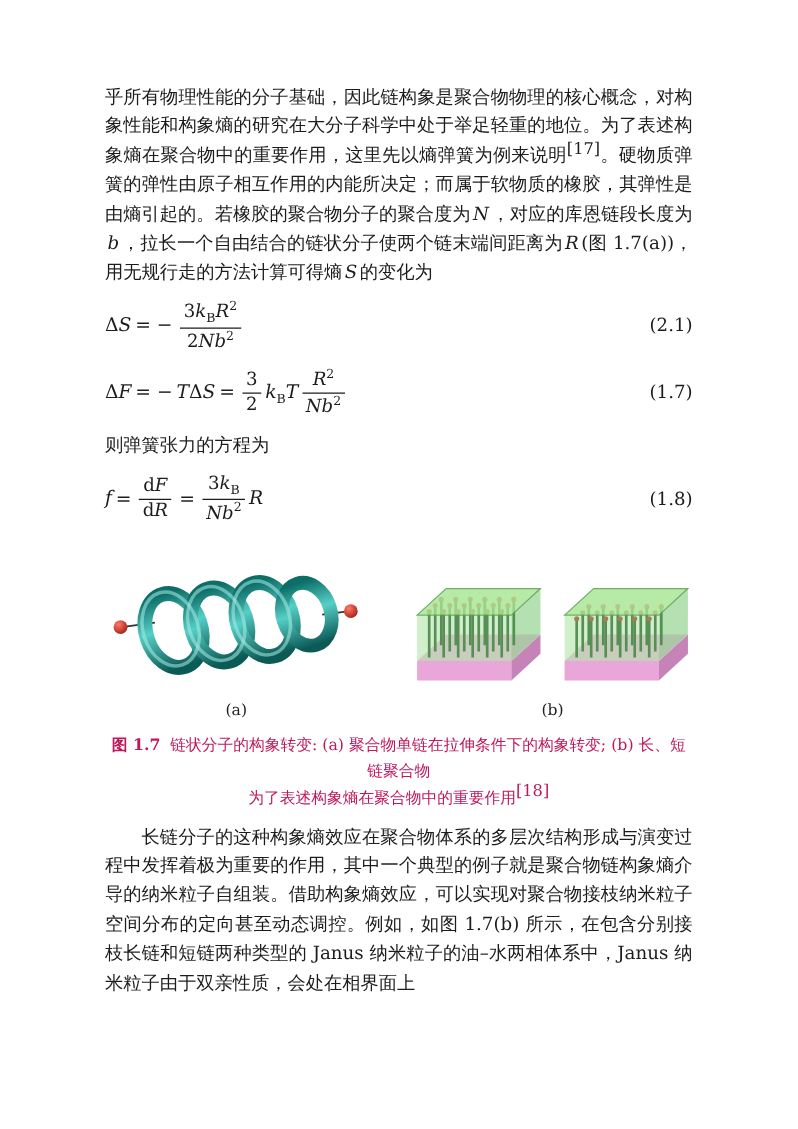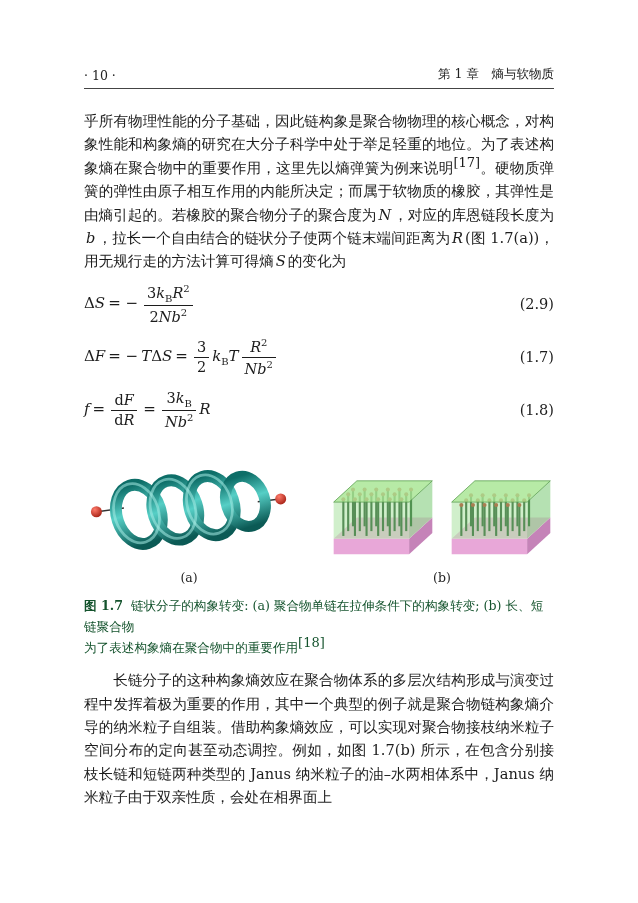--- a/index.html
+++ b/index.html
@@ -47,46 +47,43 @@
   .frac .num { border-bottom:1px solid #1c1c1c; }
   .msub { font-size:10px; }
   .msup { font-size:10px; }
   .mo { padding:0 3px; }
   .eq-tag { position:absolute; right:0; top:50%; transform:translateY(-50%); font-size:14.5px; }
   
   .figure-block { margin:14px 0 10px 0; }
   .fig-row { display:flex; justify-content:center; align-items:flex-end; gap:34px; }
   .fig-item { display:flex; flex-direction:column; align-items:center; }
   .fig-label { font-size:12.5px; margin-top:6px; color:#222; }
-  .fig-caption { text-align:left; font-size:12.6px; line-height:21px; margin-top:10px; color:#14532d; }
+  .fig-caption { text-align:center; font-size:12.6px; line-height:21px; margin-top:10px; color:#be185d; }
   .cap-prefix { font-weight:bold; padding-right:8px; }
 </style>
 </head>
 <body>
 
 <div class="page">
 
-  <div class="runhead">
-    <span>· 10 ·</span>
-    <span>第 1 章　熵与软物质</span>
-  </div>
 
   <p class="para"><span>乎所有物理性能的分子基础，因此链构象是聚合物物理的核心概念，对构象性能和构象熵的研究在大分子科学中处于举足轻重的地位。为了表述构象熵在聚合物中的重要作用，这里先以熵弹簧为例来说明</span><sup class="cite">[17]</sup><span>。硬物质弹簧的弹性由原子相互作用的内能所决定；而属于软物质的橡胶，其弹性是由熵引起的。若橡胶的聚合物分子的聚合度为</span><span class="var">N</span><span>，对应的库恩链段长度为</span><span class="var">b</span><span>，拉长一个自由结合的链状分子使两个链末端间距离为</span><span class="var">R</span><span>(图 1.7(a))，用无规行走的方法计算可得熵</span><span class="var">S</span><span>的变化为</span></p>
 
   <div class="equation">
     <span class="eq-body"><span>Δ</span><span class="mi">S</span><span class="mo">= −</span><span class="frac"><span class="num"><span>3</span><span class="mi">k</span><sub class="msub">B</sub><span class="mi">R</span><sup class="msup">2</sup></span><span class="den"><span>2</span><span class="mi">N</span><span class="mi">b</span><sup class="msup">2</sup></span></span></span>
-    <span class="eq-tag">(2.9)</span>
+    <span class="eq-tag">(2.1)</span>
   </div>
 
 
   <div class="equation">
     <span class="eq-body"><span>Δ</span><span class="mi">F</span><span class="mo">= −</span><span class="mi">T</span><span>Δ</span><span class="mi">S</span><span class="mo">=</span><span class="frac"><span class="num"><span>3</span></span><span class="den"><span>2</span></span></span><span class="mi">k</span><sub class="msub">B</sub><span class="mi">T</span><span class="frac"><span class="num"><span class="mi">R</span><sup class="msup">2</sup></span><span class="den"><span class="mi">N</span><span class="mi">b</span><sup class="msup">2</sup></span></span></span>
     <span class="eq-tag">(1.7)</span>
   </div>
 
+  <p class="para lead">则弹簧张力的方程为</p>
 
   <div class="equation">
     <span class="eq-body"><span class="mi">f</span><span class="mo">=</span><span class="frac"><span class="num"><span>d</span><span class="mi">F</span></span><span class="den"><span>d</span><span class="mi">R</span></span></span><span class="mo">=</span><span class="frac"><span class="num"><span>3</span><span class="mi">k</span><sub class="msub">B</sub></span><span class="den"><span class="mi">N</span><span class="mi">b</span><sup class="msup">2</sup></span></span><span class="mi">R</span></span>
     <span class="eq-tag">(1.8)</span>
   </div>
 
 
   <div class="figure-block">
     <div class="fig-row">
       <div class="fig-item">

